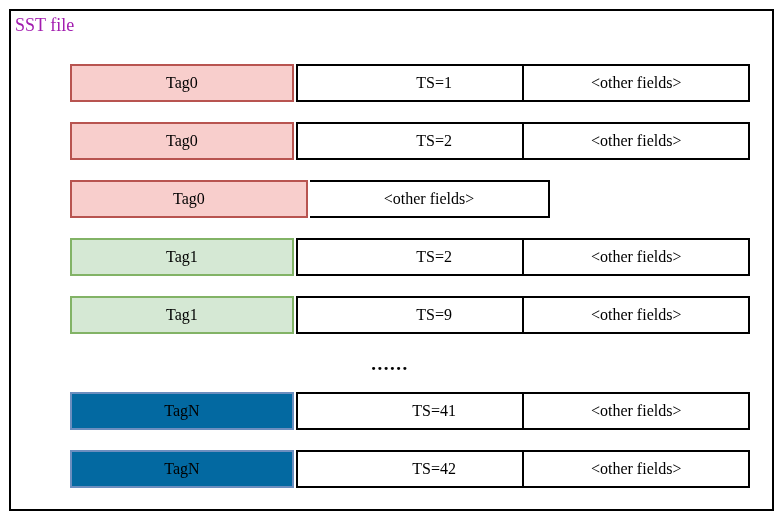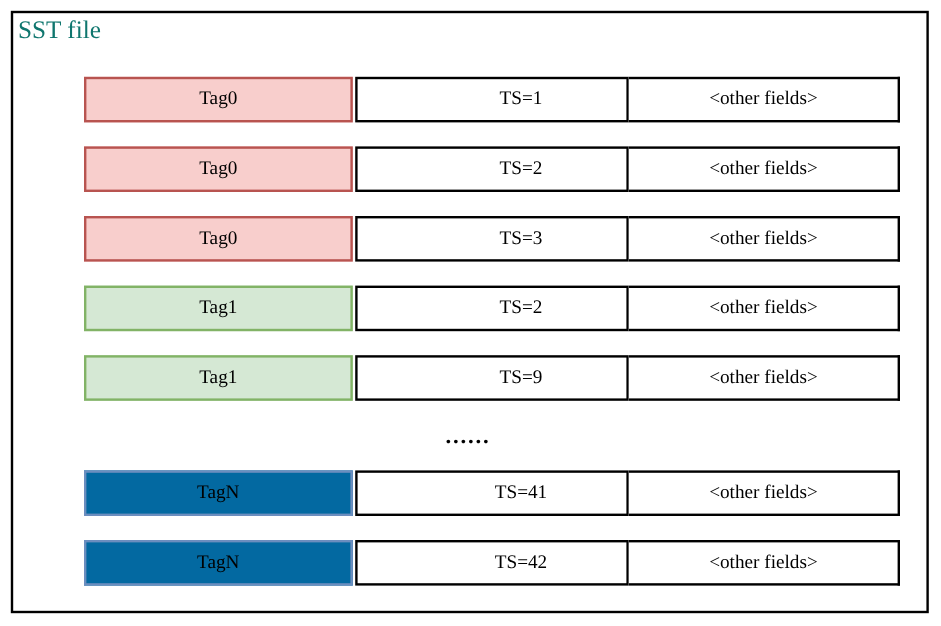--- a/index.html
+++ b/index.html
@@ -31,23 +31,23 @@
     height: 502px;
     box-sizing: border-box;
     border: 2px solid #000000;
     background: #ffffff;
   }
 
   .sst-title {
     position: absolute;
     left: 4px;
     top: 4px;
-    font-size: 21px;
+    font-size: 18px;
     line-height: 20px;
-    color: #0f766e;
+    color: #a21caf;
     white-space: nowrap;
     text-align: right;
   }
 
   
   .rows {
     position: absolute;
     left: 19px;
     top: 53px;
     width: 720px;
@@ -139,21 +139,20 @@
           <div class="cell cell-ts">TS=1</div>
           <div class="cell cell-other">&lt;other fields&gt;</div>
         </div>
         <div class="row">
           <div class="cell cell-tag tag-pink">Tag0</div>
           <div class="cell cell-ts">TS=2</div>
           <div class="cell cell-other">&lt;other fields&gt;</div>
         </div>
         <div class="row">
           <div class="cell cell-tag tag-pink">Tag0</div>
-          <div class="cell cell-ts">TS=3</div>
           <div class="cell cell-other">&lt;other fields&gt;</div>
         </div>
         <div class="row">
           <div class="cell cell-tag tag-green">Tag1</div>
           <div class="cell cell-ts">TS=2</div>
           <div class="cell cell-other">&lt;other fields&gt;</div>
         </div>
         <div class="row">
           <div class="cell cell-tag tag-green">Tag1</div>
           <div class="cell cell-ts">TS=9</div>

